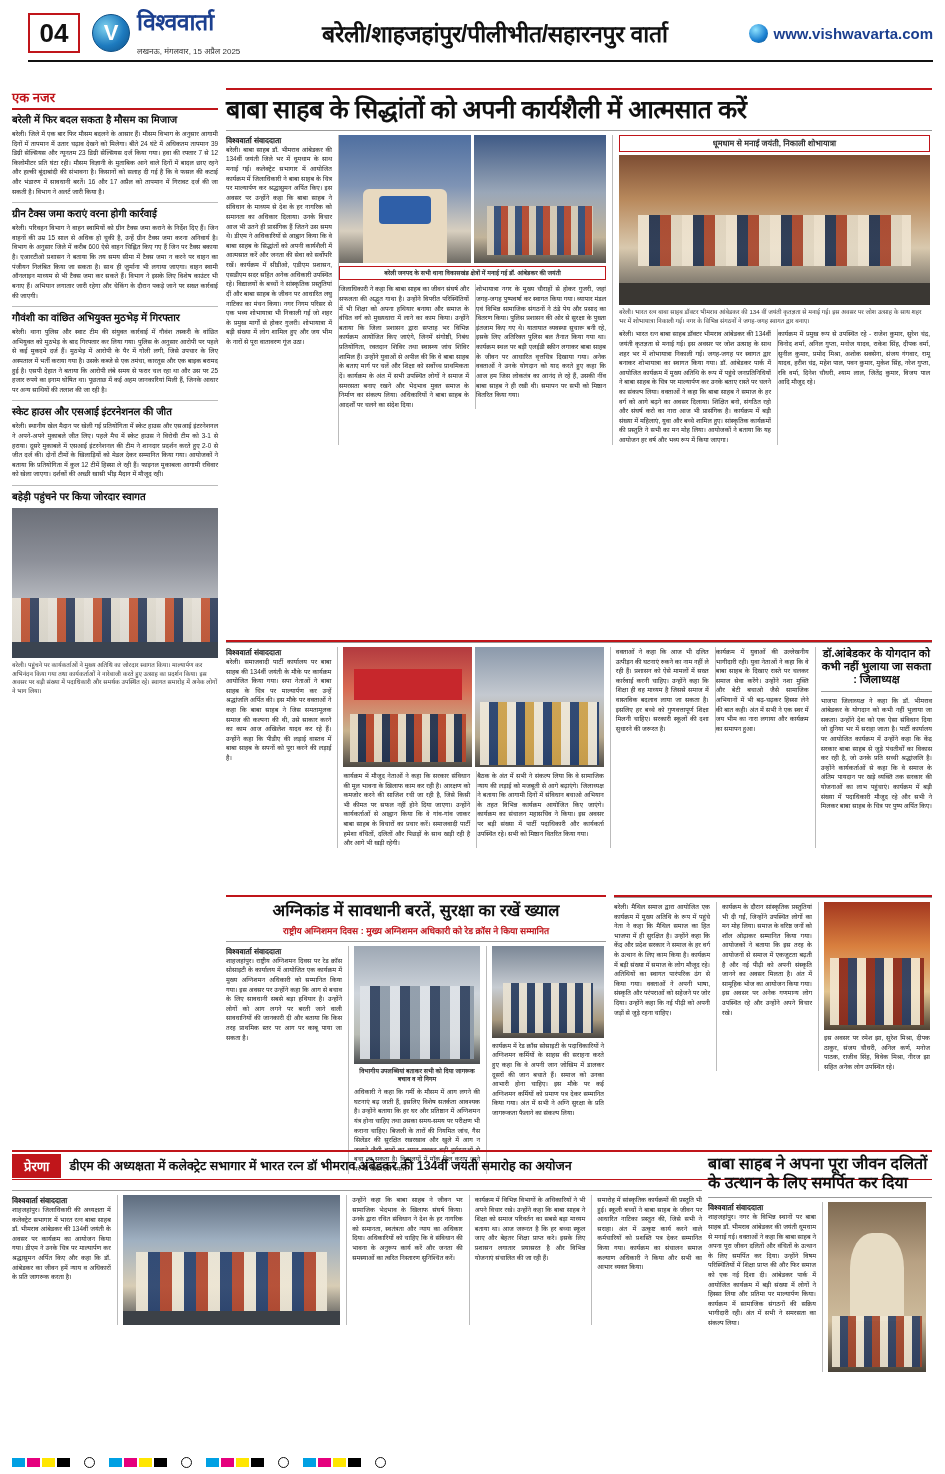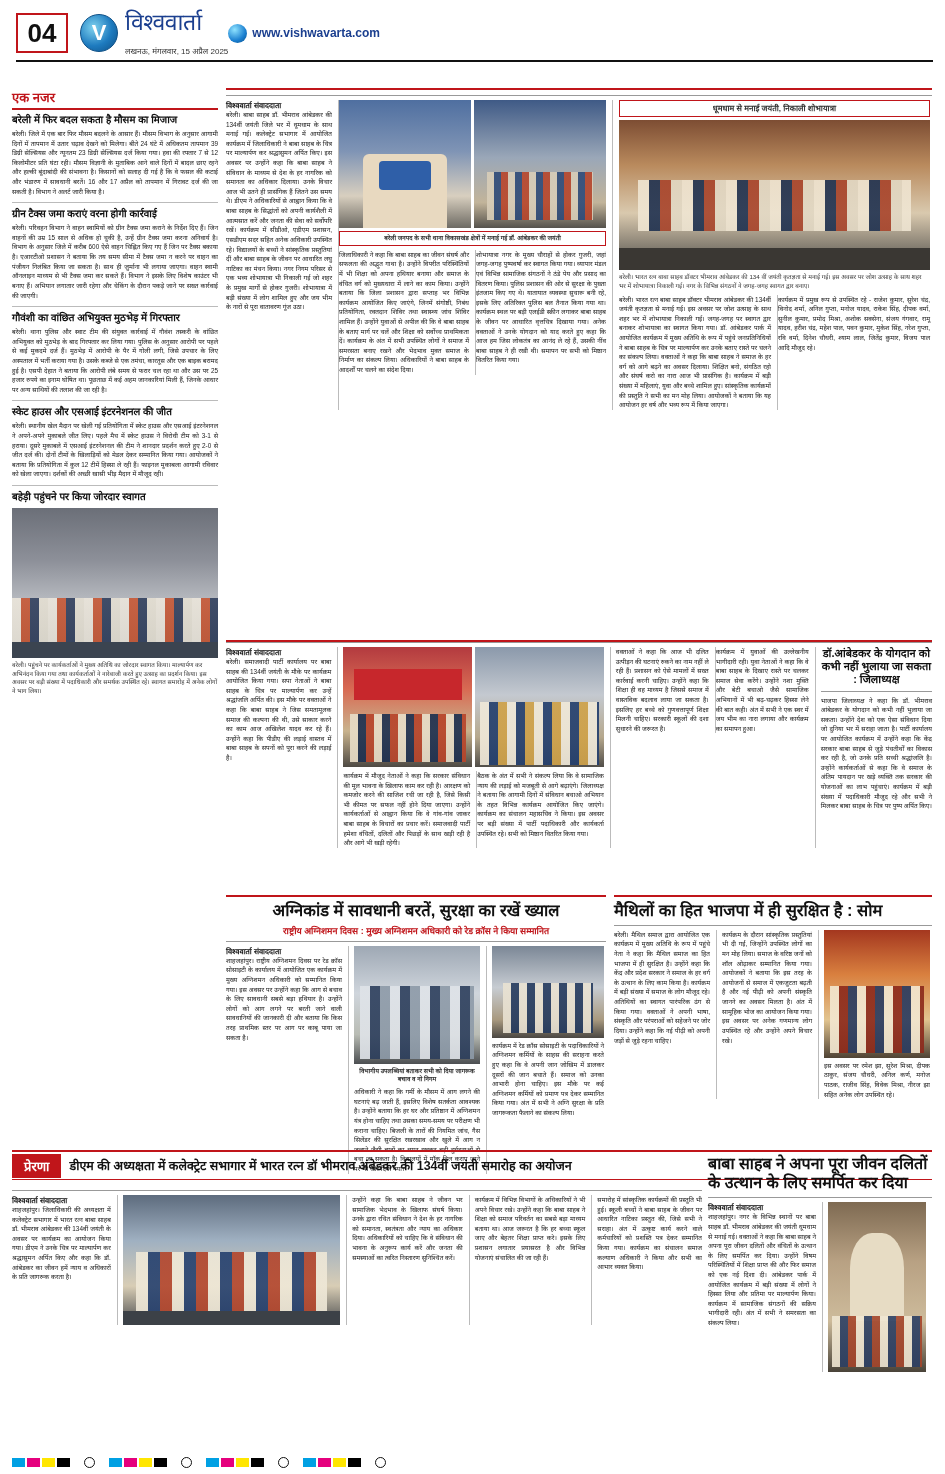--- a/index.html
+++ b/index.html
@@ -4,44 +4,44 @@
 <style>
   * { box-sizing: border-box; }
   html, body { margin:0; padding:0; }
   body {
     width: 945px; height: 1474px;
     background: #ffffff;
     font-family: "Liberation Sans", sans-serif;
     color: #111;
     overflow: hidden;
   }
-  .page { position: relative; width: 945px; height: 1474px; padding: 10px 12px 0 16px; }
+  .page { position: relative; width: 945px; height: 1474px; padding: 10px 12px 0 28px; }
 
   
   .masthead { display:flex; align-items:center; height:52px; border-bottom:2px solid #111; padding-bottom:4px; }
   .page-num {
     width:52px; height:40px; border:2px solid #c0151a; color:#111;
     font-size:26px; font-weight:bold; display:flex; align-items:center; justify-content:center;
     font-family:"Liberation Sans", sans-serif;
   }
   .logo-wrap { display:flex; align-items:center; margin-left:12px; }
   .logo-mark {
     width:38px; height:38px; border-radius:50%;
     background: radial-gradient(circle at 35% 35%, #7fd2ef 0%, #1e7bbf 55%, #0d4f86 100%);
     border:1px solid #0d4f86; position:relative;
   }
   .logo-mark:after {
     content:"V"; position:absolute; inset:0; color:#fff; font-weight:bold; font-size:22px;
     display:flex; align-items:center; justify-content:center;
   }
   .logo-text { margin-left:7px; line-height:1; }
-  .logo-title { font-size:23px; font-weight:normal; color:#1b3f8f; letter-spacing:-0.5px; }
+  .logo-title { font-size:23px; font-weight:bold; color:#1b3f8f; letter-spacing:-0.5px; }
   .logo-sub { font-size:8px; color:#333; margin-top:14px; }
   .edition-line { flex:1; text-align:center; font-size:23px; font-weight:bold; letter-spacing:-0.3px; }
-  .site-url { display:flex; align-items:center; font-size:12px; font-weight:bold; color:#1b3f8f; }
+  .site-url { display:flex; align-items:center; font-size:15px; font-weight:bold; color:#1b3f8f; }
   .globe {
     width:19px; height:19px; border-radius:50%;
     background: radial-gradient(circle at 35% 30%, #8fe3ff 0%, #1a7fd0 60%, #0c4d84 100%);
     margin-right:5px;
   }
 
   
   .red-rule { height:2px; background:#c0151a; }
   .thin-rule { height:1px; background:#999; }
   .col-rule { border-left:1px solid #bbb; }
@@ -85,20 +85,21 @@
 
   <div class="masthead">
     <div class="page-num">04</div>
     <div class="logo-wrap">
       <div class="logo-mark"></div>
       <div class="logo-text">
         <div class="logo-title">विश्ववार्ता</div>
         <div class="logo-sub">लखनऊ,  मंगलवार, 15 अप्रैल 2025</div>
       </div>
     </div>
+    <div class="edition-line">बरेली/शाहजहांपुर/पीलीभीत/सहारनपुर वार्ता</div>
     <div class="site-url">
       <span class="globe"></span>
       <span>www.vishwavarta.com</span>
     </div>
   </div>
 
   <div style="position:absolute; left:12px; top:88px; width:206px;">
     <div class="glance-title-bar">
       <span class="glance-title">एक नजर</span>
     </div>
@@ -134,20 +135,21 @@
       <div style="position:absolute;left:0;right:0;bottom:14px;height:46px;background:repeating-linear-gradient(90deg,#efe9dd 0 9px,#c9532e 9px 18px,#2b3a59 18px 27px,#e8e2d4 27px 36px);opacity:.85;"></div>
       <div style="position:absolute;left:0;right:0;bottom:0;height:16px;background:#3b4450;"></div>
     </div>
     <div class="cap" style="margin-top:3px;">
       बरेली। पहुंचने पर कार्यकर्ताओं ने मुख्य अतिथि का जोरदार स्वागत किया। माल्यार्पण कर अभिनंदन किया गया तथा कार्यकर्ताओं ने नारेबाजी करते हुए उत्साह का प्रदर्शन किया। इस अवसर पर बड़ी संख्या में पदाधिकारी और समर्थक उपस्थित रहे। स्वागत समारोह में अनेक लोगों ने भाग लिया।
     </div>
   </div>
 
   <div style="position:absolute; left:226px; top:88px; width:706px;">
     <div class="red-rule"></div>
+    <div class="hl-main" style="margin:5px 0 6px;">बाबा साहब के सिद्धांतों को अपनी कार्यशैली में आत्मसात करें</div>
     <div class="thin-rule" style="margin:5px 0 4px;"></div>
 
     <div style="display:flex; gap:6px;">
 
       <div style="width:106px;">
         <div class="byline">विश्ववार्ता संवाददाता</div>
         <div class="body-txt">बरेली। बाबा साहब डॉ. भीमराव आंबेडकर की 134वीं जयंती जिले भर में धूमधाम के साथ मनाई गई। कलेक्ट्रेट सभागार में आयोजित कार्यक्रम में जिलाधिकारी ने बाबा साहब के चित्र पर माल्यार्पण कर श्रद्धासुमन अर्पित किए। इस अवसर पर उन्होंने कहा कि बाबा साहब ने संविधान के माध्यम से देश के हर नागरिक को समानता का अधिकार दिलाया। उनके विचार आज भी उतने ही प्रासंगिक हैं जितने उस समय थे। डीएम ने अधिकारियों से आह्वान किया कि वे बाबा साहब के सिद्धांतों को अपनी कार्यशैली में आत्मसात करें और जनता की सेवा को सर्वोपरि रखें। कार्यक्रम में सीडीओ, एडीएम प्रशासन, एसडीएम सदर सहित अनेक अधिकारी उपस्थित रहे। विद्यालयों के बच्चों ने सांस्कृतिक प्रस्तुतियां दीं और बाबा साहब के जीवन पर आधारित लघु नाटिका का मंचन किया। नगर निगम परिसर से एक भव्य शोभायात्रा भी निकाली गई जो शहर के प्रमुख मार्गों से होकर गुजरी। शोभायात्रा में बड़ी संख्या में लोग शामिल हुए और जय भीम के नारों से पूरा वातावरण गूंज उठा।</div>
       </div>
 
       <div style="width:268px;" class="col-rule">
@@ -264,21 +266,20 @@
             <div style="position:absolute;left:10%;bottom:5%;width:80%;height:55%;background:repeating-linear-gradient(90deg,#e9e2d2 0 8px,#243a5e 8px 16px);opacity:.9;"></div>
           </div>
           <div class="body-txt" style="margin-top:3px;">कार्यक्रम में रेड क्रॉस सोसाइटी के पदाधिकारियों ने अग्निशमन कर्मियों के साहस की सराहना करते हुए कहा कि वे अपनी जान जोखिम में डालकर दूसरों की जान बचाते हैं। समाज को उनका आभारी होना चाहिए। इस मौके पर कई अग्निशमन कर्मियों को प्रमाण पत्र देकर सम्मानित किया गया। अंत में सभी ने अग्नि सुरक्षा के प्रति जागरूकता फैलाने का संकल्प लिया।</div>
         </div>
       </div>
     </div>
   </div>
 
   <div style="position:absolute; left:614px; top:895px; width:318px;">
     <div class="red-rule"></div>
-    <div class="sec-head-sm" style="margin:4px 0 4px; font-size:16.5px;">मैथिलों का  हित भाजपा में ही सुरक्षित है : सोम</div>
     <div class="thin-rule" style="margin-bottom:4px;"></div>
     <div style="display:flex; gap:6px;">
       <div style="width:96px;">
         <div class="body-txt">बरेली। मैथिल समाज द्वारा आयोजित एक कार्यक्रम में मुख्य अतिथि के रूप में पहुंचे नेता ने कहा कि मैथिल समाज का हित भाजपा में ही सुरक्षित है। उन्होंने कहा कि केंद्र और प्रदेश सरकार ने समाज के हर वर्ग के उत्थान के लिए काम किया है। कार्यक्रम में बड़ी संख्या में समाज के लोग मौजूद रहे। अतिथियों का स्वागत पारंपरिक ढंग से किया गया। वक्ताओं ने अपनी भाषा, संस्कृति और परंपराओं को सहेजने पर जोर दिया। उन्होंने कहा कि नई पीढ़ी को अपनी जड़ों से जुड़े रहना चाहिए।</div>
       </div>
       <div style="width:96px;" class="col-rule">
         <div style="padding-left:5px;">
           <div class="body-txt">कार्यक्रम के दौरान सांस्कृतिक प्रस्तुतियां भी दी गईं, जिन्होंने उपस्थित लोगों का मन मोह लिया। समाज के वरिष्ठ जनों को शॉल ओढ़ाकर सम्मानित किया गया। आयोजकों ने बताया कि इस तरह के आयोजनों से समाज में एकजुटता बढ़ती है और नई पीढ़ी को अपनी संस्कृति जानने का अवसर मिलता है। अंत में सामूहिक भोज का आयोजन किया गया। इस अवसर पर अनेक गणमान्य लोग उपस्थित रहे और उन्होंने अपने विचार रखे।</div>
         </div>
       </div>

